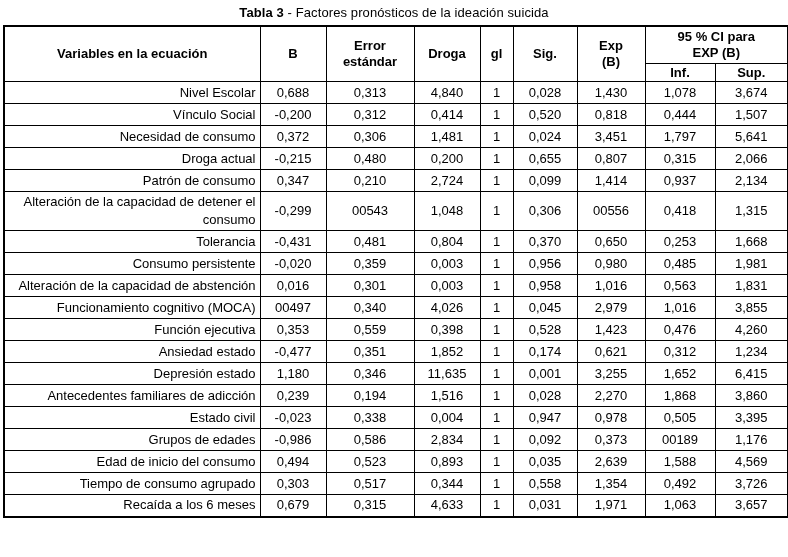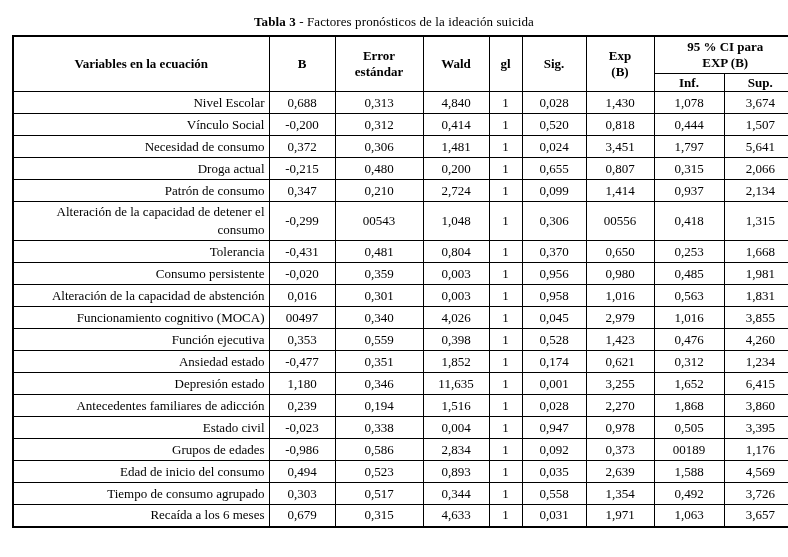--- a/index.html
+++ b/index.html
@@ -1,22 +1,22 @@
 <!DOCTYPE html>
 <html><head>
 <meta charset="utf-8">
 <style>
   * { box-sizing: border-box; }
   html, body { margin: 0; padding: 0; background: #ffffff; }
   .page {
     width: 788px;
     height: 557px;
-    font-family: Liberation Serif, serif;
+    font-family: Liberation Sans, sans-serif;
     color: #000;
-    padding: 12px;
+    padding: 3px;
   }
   .caption {
     text-align: center;
     font-size: 13px;
     padding: 2px 0 5px 0;
     letter-spacing: 0.1px;
   }
   .caption .cap-bold { font-weight: bold; }
   table.stats {
     border-collapse: collapse;
@@ -61,21 +61,21 @@
       <col style="width:68px">
       <col style="width:70px">
       <col style="width:73px">
     </colgroup>
     <thead>
       <tr>
         <th rowspan="2">Variables en la ecuación</th>
         <th rowspan="2">B</th>
         <th rowspan="2">Error
 estándar</th>
-        <th rowspan="2">Wald</th>
+        <th rowspan="2">Droga</th>
         <th rowspan="2">gl</th>
         <th rowspan="2">Sig.</th>
         <th rowspan="2">Exp
 (B)</th>
         <th colspan="2">95 % CI para
 EXP (B)</th>
       </tr>
       <tr class="subhead">
         <th>Inf.</th>
         <th>Sup.</th>

